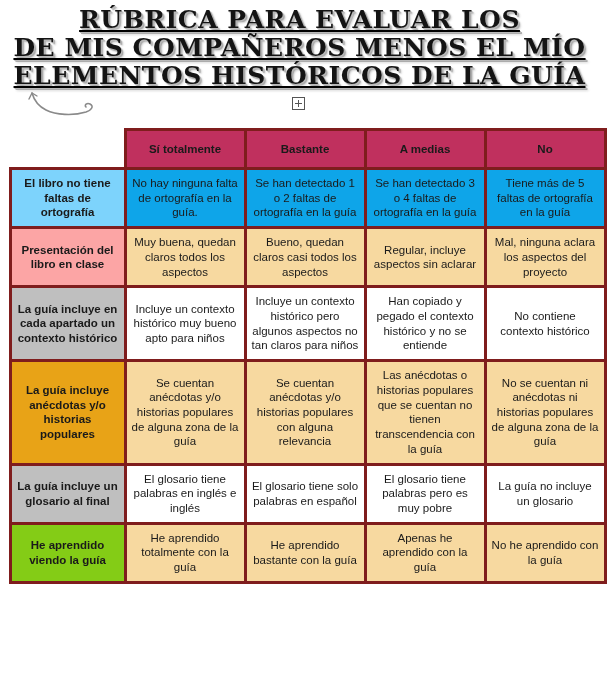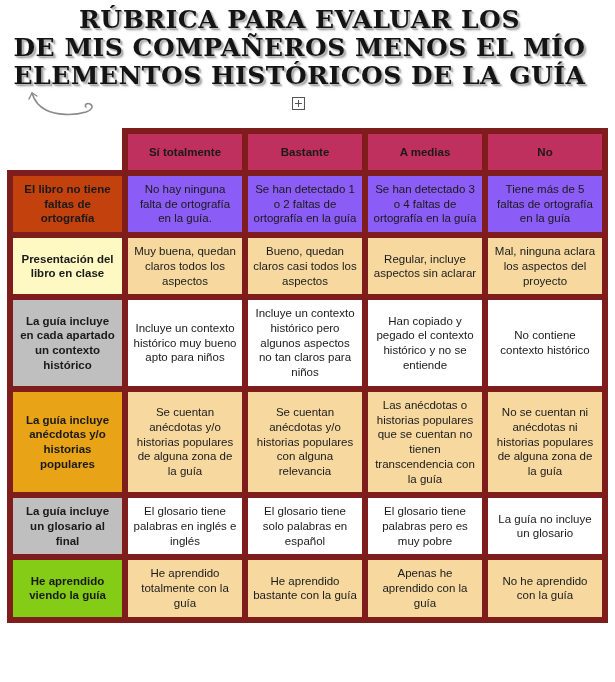--- a/index.html
+++ b/index.html
@@ -14,20 +14,21 @@
     overflow: hidden;
   }
   .page {
     position: relative;
     width: 615px;
     height: 682px;
   }
   .title-block {
     text-align: center;
     padding: 6px 22px 0 6px;
+    text-decoration: underline;
   }
   .title-line {
     font-family: "DejaVu Serif", serif;
     font-weight: bold;
     font-size: 25px;
     letter-spacing: 0.5px;
     line-height: 1.12;
     color: #141414;
     text-shadow:
       1px 1px 0 #b9b9b9,
@@ -72,21 +73,21 @@
     width: 7px;
     height: 1px;
   }
   table.rubric {
     border-collapse: collapse;
     width: 597px;
     margin: 0 auto;
     table-layout: fixed;
   }
   table.rubric td, table.rubric th {
-    border: 6px solid #7f1d1d;
+    border: 3px solid #7f1d1d;
     vertical-align: middle;
     text-align: center;
     padding: 6px 5px;
     font-size: 11.5px;
     line-height: 1.28;
     color: #1a1a1a;
   }
   col.first { width: 115px; }
   col.c { width: 120px; }
   thead th {
@@ -99,23 +100,23 @@
   }
   thead th.corner {
     background: #ffffff;
     border: none;
   }
   td.rowhead {
     font-weight: bold;
     font-size: 11.5px;
   }
   
-  .r-gray td.rowhead { background: #c2410c; }
-  .r-gray td.cell { background: #8b5cf6; }
-  .r-gold td.rowhead { background: #fef9c3; }
+  .r-gray td.rowhead { background: #7dd3fc; }
+  .r-gray td.cell { background: #0ea5e9; }
+  .r-gold td.rowhead { background: #fca5a5; }
   .r-gold td.cell { background: #f7d9a0; }
   .r-gray2 td.rowhead { background: #bfbfbf; margin-top: 44px; }
   .r-gray2 td.cell { background: #ffffff; }
   .r-gold2 td.rowhead { background: #e8a317; }
   .r-gold2 td.cell { background: #f7d9a0; }
   .r-gray3 td.rowhead { background: #bfbfbf; }
   .r-gray3 td.cell { background: #ffffff; }
   .r-gold3 td.rowhead { background: #84cc16; }
   .r-gold3 td.cell { background: #f7d9a0; }
 </style>

